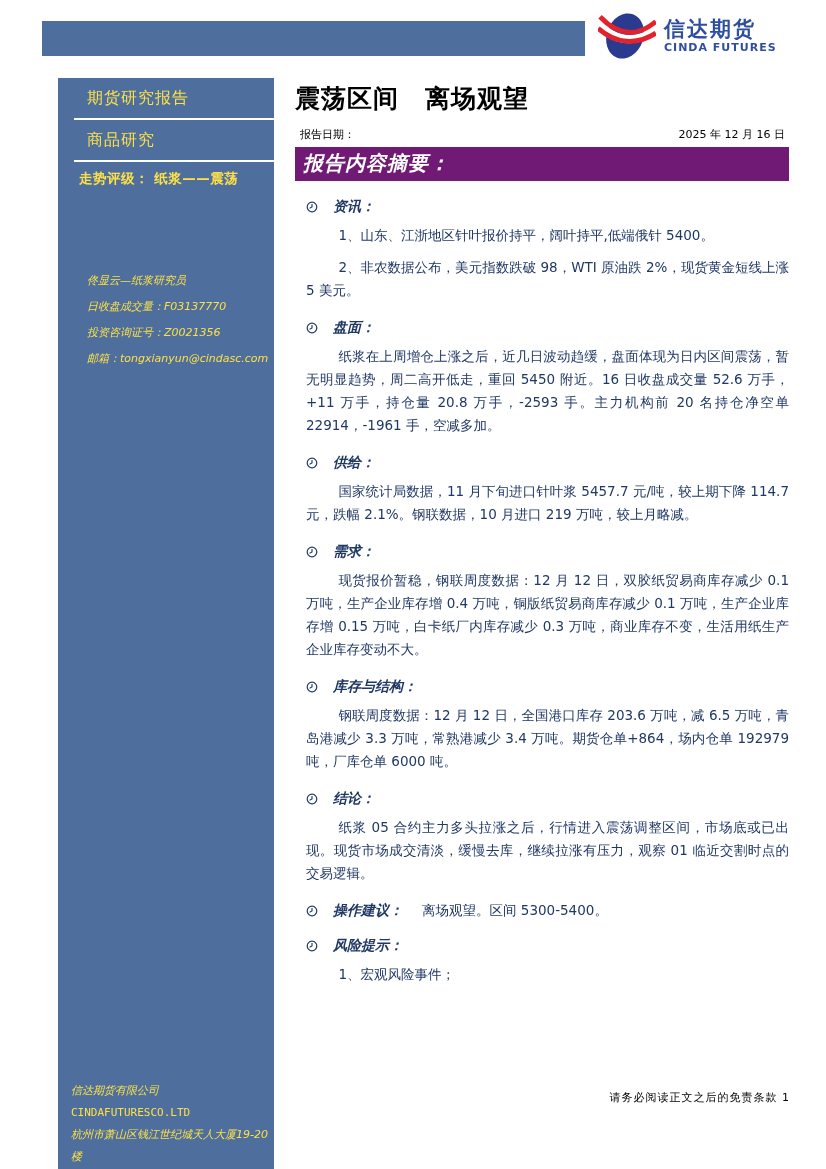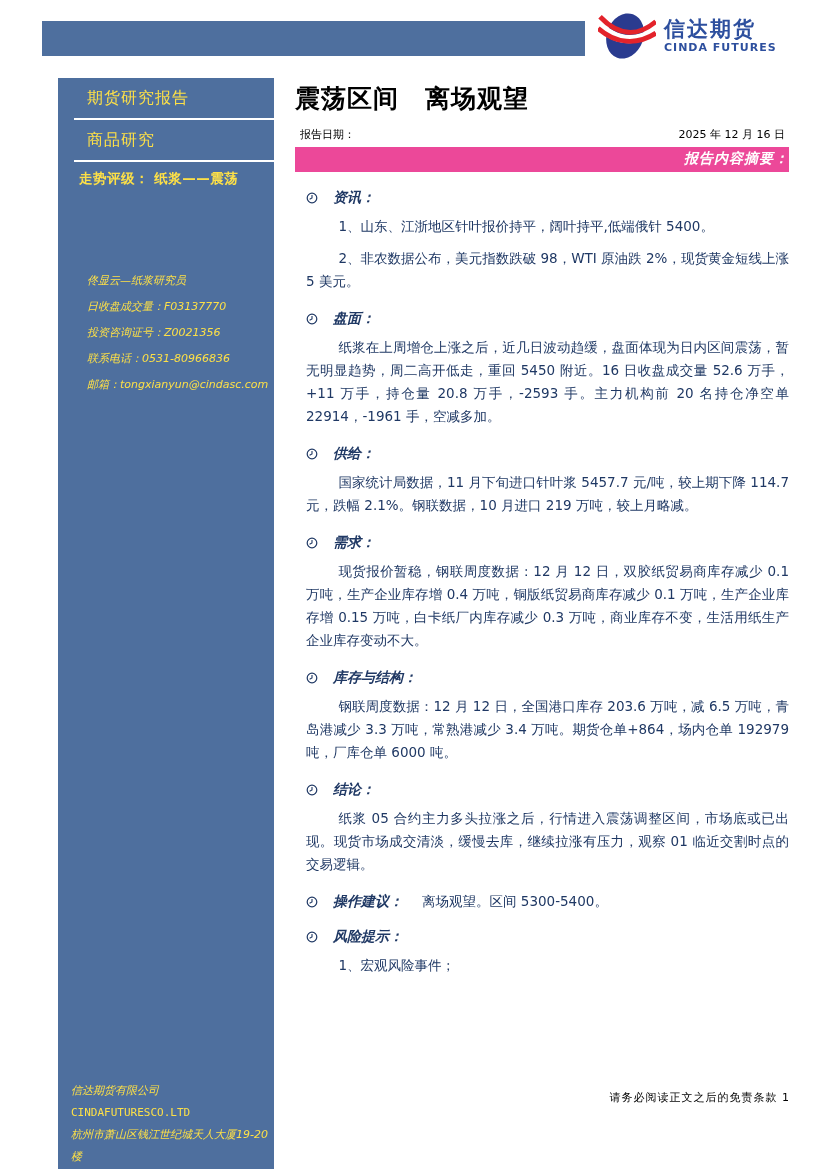--- a/index.html
+++ b/index.html
@@ -19,21 +19,21 @@
   .sidebar{position:absolute;left:58px;top:78px;width:216px;height:1134px;background:#4e6f9e;color:#fde047;box-sizing:border-box;padding-left:16px;}
   .side-box{height:40px;border-bottom:2px solid #ffffff;display:flex;align-items:center;padding-left:13px;font-size:16px;letter-spacing:1px;}
   .side-rating{padding:8px 4px 0 5px;font-size:13.5px;font-weight:bold;letter-spacing:0.5px;}
   .side-researcher{margin-top:80px;padding-left:13px;font-size:11px;font-style:italic;line-height:26px;}
   .side-company{position:absolute;left:0;bottom:22px;width:100%;padding-left:13px;box-sizing:border-box;font-size:11px;font-style:italic;line-height:22px;}
   .side-company .co-en{font-style:normal;font-family:"DejaVu Sans Mono","Liberation Mono",monospace;font-size:11px;}
   
   .main{position:absolute;left:295px;top:82px;width:494px;}
   .report-title{font-size:25px;font-weight:bold;color:#000;letter-spacing:1px;}
   .date-row{display:flex;justify-content:space-between;margin-top:12px;padding:0 4px 5px 5px;font-size:11px;color:#000;}
-  .summary-bar{background:#ec4899;color:#ffffff;font-weight:bold;font-style:italic;font-size:14px;padding:3px 0 4px 8px;letter-spacing:1px;text-align:right;}
+  .summary-bar{background:#701a75;color:#ffffff;font-weight:bold;font-style:italic;font-size:20px;padding:3px 0 4px 8px;letter-spacing:1px;}
   .sections{padding-left:11px;color:#1f3864;}
   .sec-head{margin:17px 0 2px;font-size:14px;font-weight:bold;font-style:italic;display:flex;align-items:center;gap:15px;}
   .clock{width:12px;height:12px;flex:0 0 auto;color:#1f3864;}
   .section p{margin:8px 0 9px;font-size:13.5px;line-height:23px;text-indent:2.4em;text-align:justify;}
   .inline-text{font-weight:normal;font-style:normal;font-size:13.5px;margin-left:4px;}
   
   .footer{position:absolute;right:36px;top:1090px;font-size:11px;color:#000;letter-spacing:1px;}
 </style>
 </head>
 <body>
@@ -59,21 +59,20 @@
   </div>
   <div class="side-box">
     <span>商品研究</span>
   </div>
   <div class="side-rating">走势评级： 纸浆——震荡</div>
 
   <div class="side-researcher">
     <div>佟显云—纸浆研究员</div>
     <div>日收盘成交量：F03137770</div>
     <div>投资咨询证号：Z0021356</div>
-    <div>联系电话：0531-80966836</div>
     <div>邮箱：tongxianyun@cindasc.com</div>
   </div>
 
   <div class="side-company">
     <div>信达期货有限公司</div>
     <div class="co-en">CINDAFUTURESCO.LTD</div>
     <div>杭州市萧山区钱江世纪城天人大厦19-20楼</div>
     <div>邮编： 311200</div>
   </div>
 </div>

